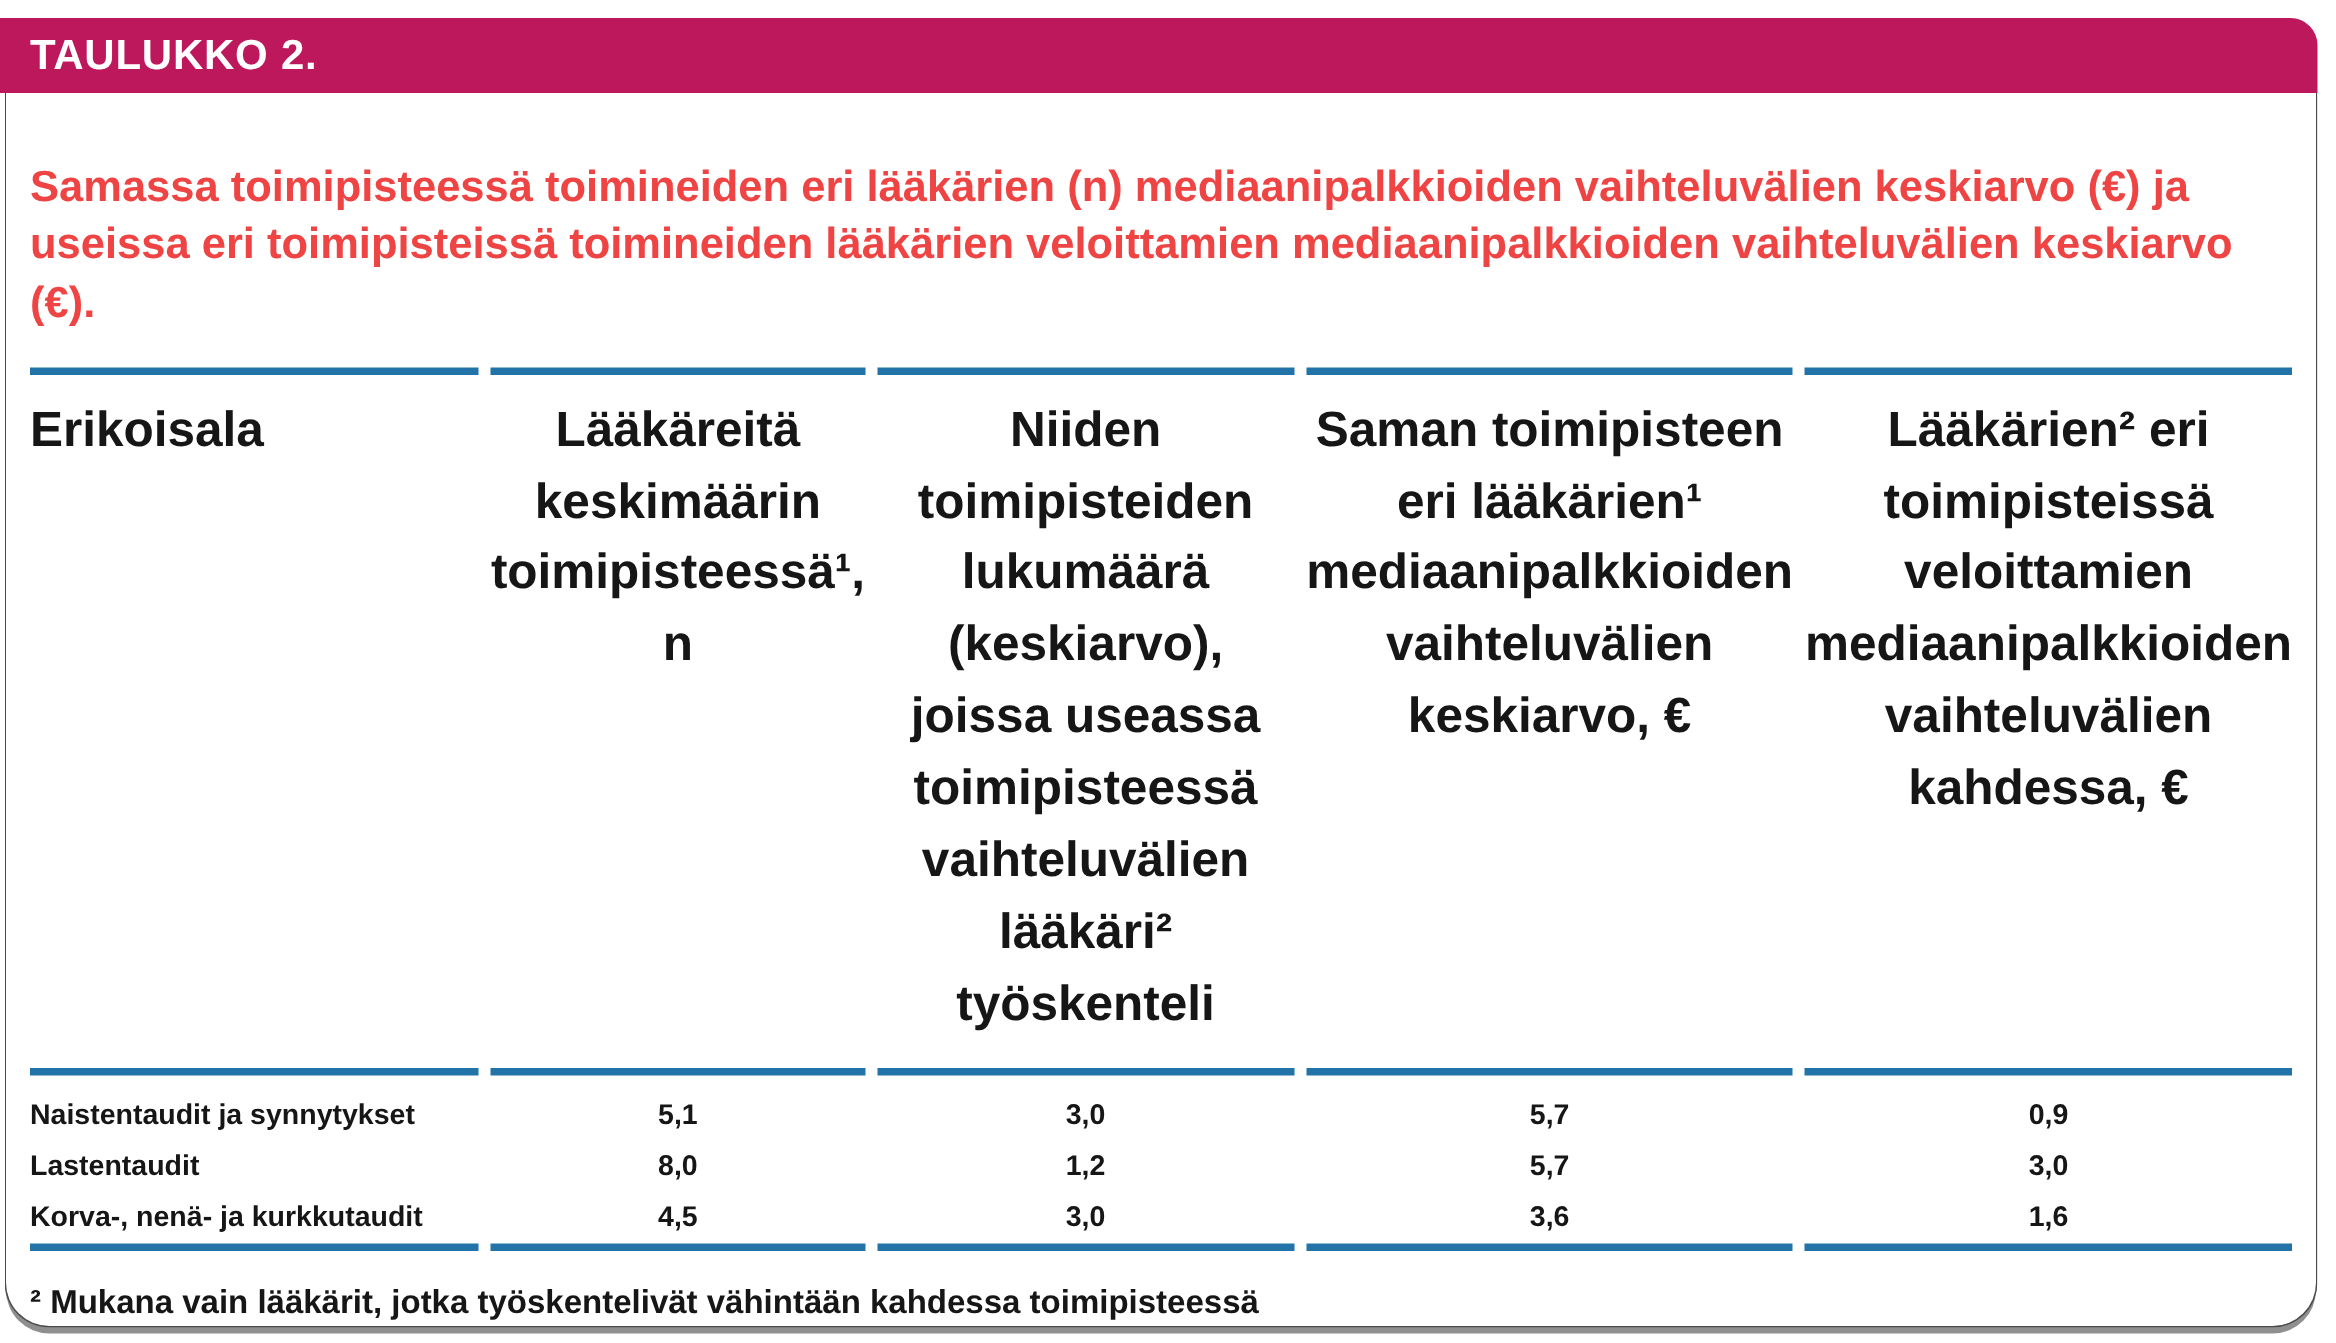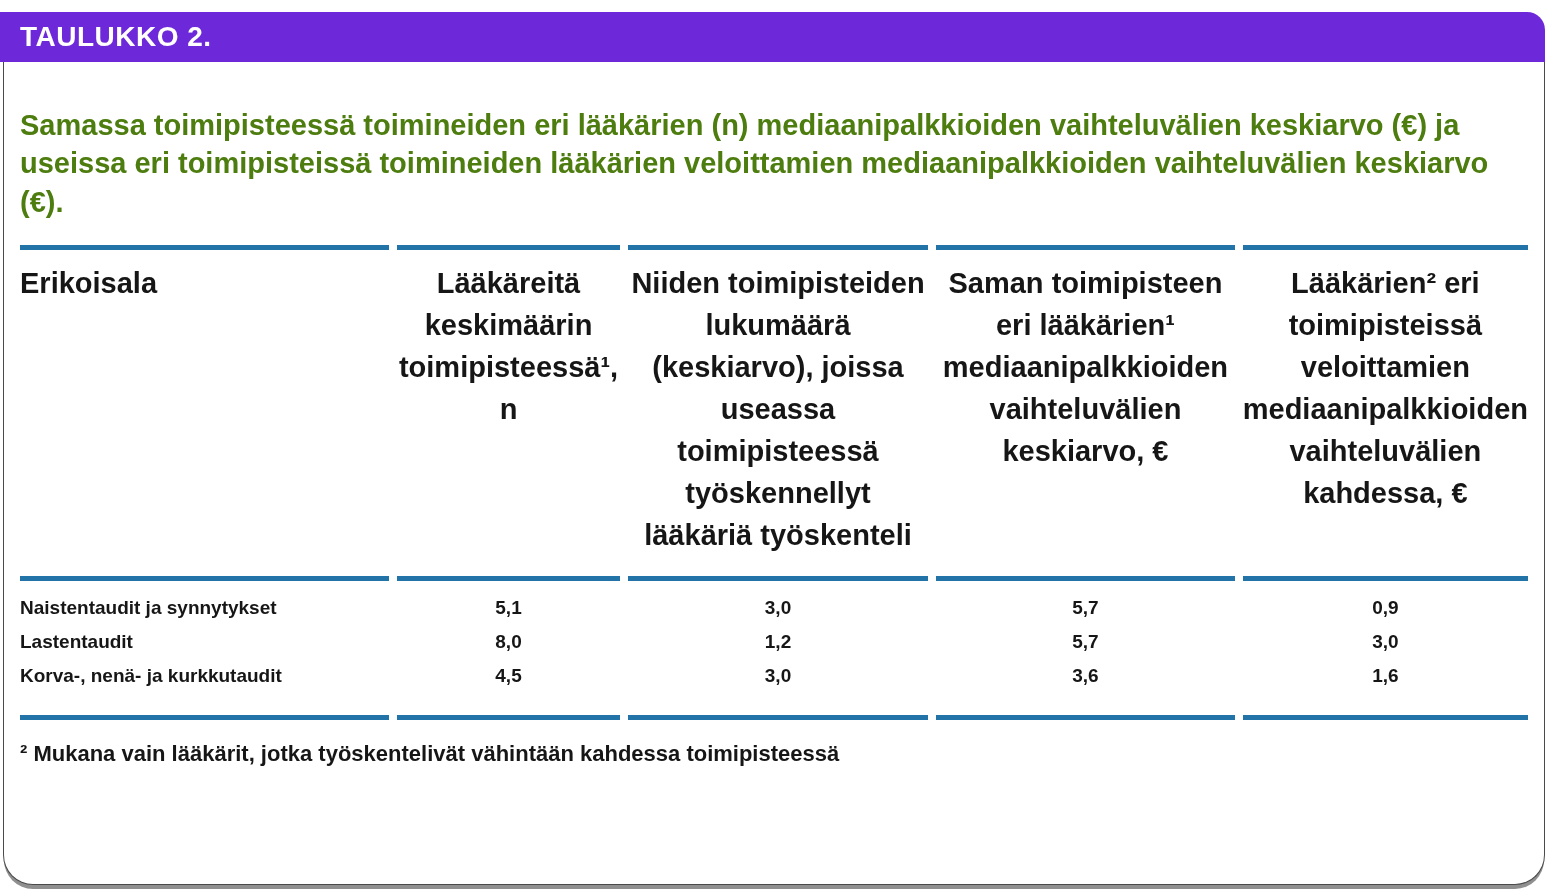--- a/index.html
+++ b/index.html
@@ -8,21 +8,21 @@
     font-family: "Liberation Sans", sans-serif;
     color: #161616;
     -webkit-font-smoothing: antialiased;
   }
   .figure { position: relative; width: 1557px; height: 895px; overflow: hidden; }
 
   
   .bar {
     position: absolute; top: 12px; left: 0;
     width: 1545px; height: 50px;
-    background: #6d28d9;
+    background: #be185d;
     border-radius: 0 18px 0 0;
     display: flex; align-items: center;
   }
   .bar-label {
     color: #ffffff; font-weight: bold; font-size: 28px;
     padding-left: 20px; letter-spacing: 0.5px;
   }
 
   
   .card {
@@ -32,47 +32,47 @@
     background: #ffffff;
     border: 1.5px solid #4a4a4a; border-top: none;
     border-radius: 0 0 30px 30px;
     box-shadow: 0 5px 0 -1px #8F8F8F;
     padding: 0 8px;
   }
 
   .title {
     margin: 44px 8px 0 8px;
     font-size: 29px; font-weight: bold; line-height: 1.32;
-    color: #4d7c0f;
+    color: #ef4444;
   }
 
   table.data {
     width: 100%;
     border-collapse: separate;
     border-spacing: 8px 0;
     margin-top: 24px;
   }
   table.data th {
     vertical-align: top;
-    font-size: 29px; font-weight: bold; line-height: 1.45;
+    font-size: 33px; font-weight: bold; line-height: 1.45;
     padding: 12px 0 20px 0;
     border-top: 5px solid #2173A8;
     border-bottom: 5px solid #2173A8;
     text-align: center;
   }
   table.data th.first { text-align: left; }
   table.data td {
     font-size: 19px; font-weight: bold;
     padding: 6px 0;
     text-align: center;
   }
   table.data td.first { text-align: left; }
   table.data tbody tr:first-child td { padding-top: 16px; }
   table.data tbody tr:last-child td {
-    padding-bottom: 28px;
+    padding-bottom: 6px;
     border-bottom: 5px solid #2173A8;
   }
 
   .footnotes { margin: 16px 8px 0 8px; }
   .footnote {
     font-size: 22px; font-weight: bold; line-height: 1.65;
     color: #161616;
   }
 </style>
 </head>
@@ -93,21 +93,21 @@
         <col style="width:26.3%">
         <col style="width:15.1%">
         <col style="width:20.9%">
         <col style="width:20.3%">
         <col style="width:17.4%">
       </colgroup>
       <thead>
         <tr>
           <th class="first">Erikoisala</th>
           <th>Lääkäreitä keskimäärin toimipisteessä¹, n</th>
-          <th>Niiden toimipisteiden lukumäärä (keskiarvo), joissa useassa toimipisteessä työskennellyt lääkäriä työskenteli</th>
+          <th>Niiden toimipisteiden lukumäärä (keskiarvo), joissa useassa toimipisteessä vaihteluvälien lääkäri² työskenteli</th>
           <th>Saman toimipisteen eri lääkärien¹ mediaanipalkkioiden vaihteluvälien keskiarvo, €</th>
           <th>Lääkärien² eri toimipisteissä veloittamien mediaanipalkkioiden vaihteluvälien kahdessa, €</th>
         </tr>
       </thead>
       <tbody>
         <tr>
           <td class="first">Naistentaudit ja synnytykset</td>
           <td>5,1</td>
           <td>3,0</td>
           <td>5,7</td>

